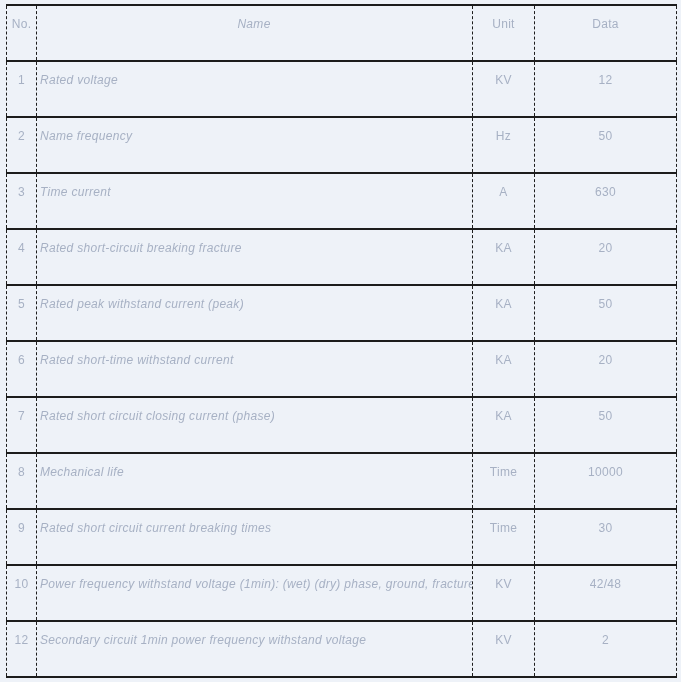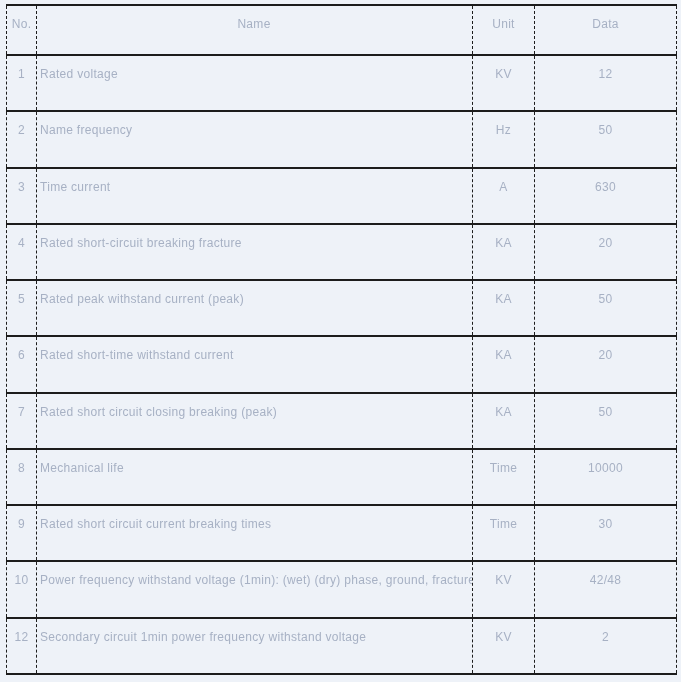--- a/index.html
+++ b/index.html
@@ -18,39 +18,40 @@
     width: 670px;
     height: 671px;
     border-collapse: collapse;
     table-layout: fixed;
     border-top: 2px solid #1c1c1c;
     border-bottom: 2px solid #1c1c1c;
     border-left: 1.5px dashed #1c1c1c;
     border-right: 1.5px dashed #1c1c1c;
   }
   .spec-table tr {
-    height: 50px;
+    height: 56px;
   }
   .spec-table th,
   .spec-table td {
     border-bottom: 2px solid #1c1c1c;
     vertical-align: top;
     padding: 11px 4px 0 4px;
     font-size: 12px;
     font-weight: 400;
     letter-spacing: 0.3px;
     color: #a7b1c4;
     text-align: center;
     overflow: hidden;
     white-space: nowrap;
   }
   .spec-table th.col-name,
   .spec-table td.col-name {
     text-align: left;
     padding-left: 3px;
+    font-style: italic;
   }
   .spec-table th.col-name { text-align: center; }
   .spec-table .col-name,
   .spec-table .col-unit,
   .spec-table .col-data {
     border-left: 1.5px dashed #1c1c1c;
   }
 </style>
 </head>
 <body>
@@ -102,21 +103,21 @@
         <td class="col-data">50</td>
       </tr>
       <tr>
         <td class="col-no">6</td>
         <td class="col-name">Rated short-time withstand current</td>
         <td class="col-unit">KA</td>
         <td class="col-data">20</td>
       </tr>
       <tr>
         <td class="col-no">7</td>
-        <td class="col-name">Rated short circuit closing breaking (peak)</td>
+        <td class="col-name">Rated short circuit closing current (phase)</td>
         <td class="col-unit">KA</td>
         <td class="col-data">50</td>
       </tr>
       <tr>
         <td class="col-no">8</td>
         <td class="col-name">Mechanical life</td>
         <td class="col-unit">Time</td>
         <td class="col-data">10000</td>
       </tr>
       <tr>

